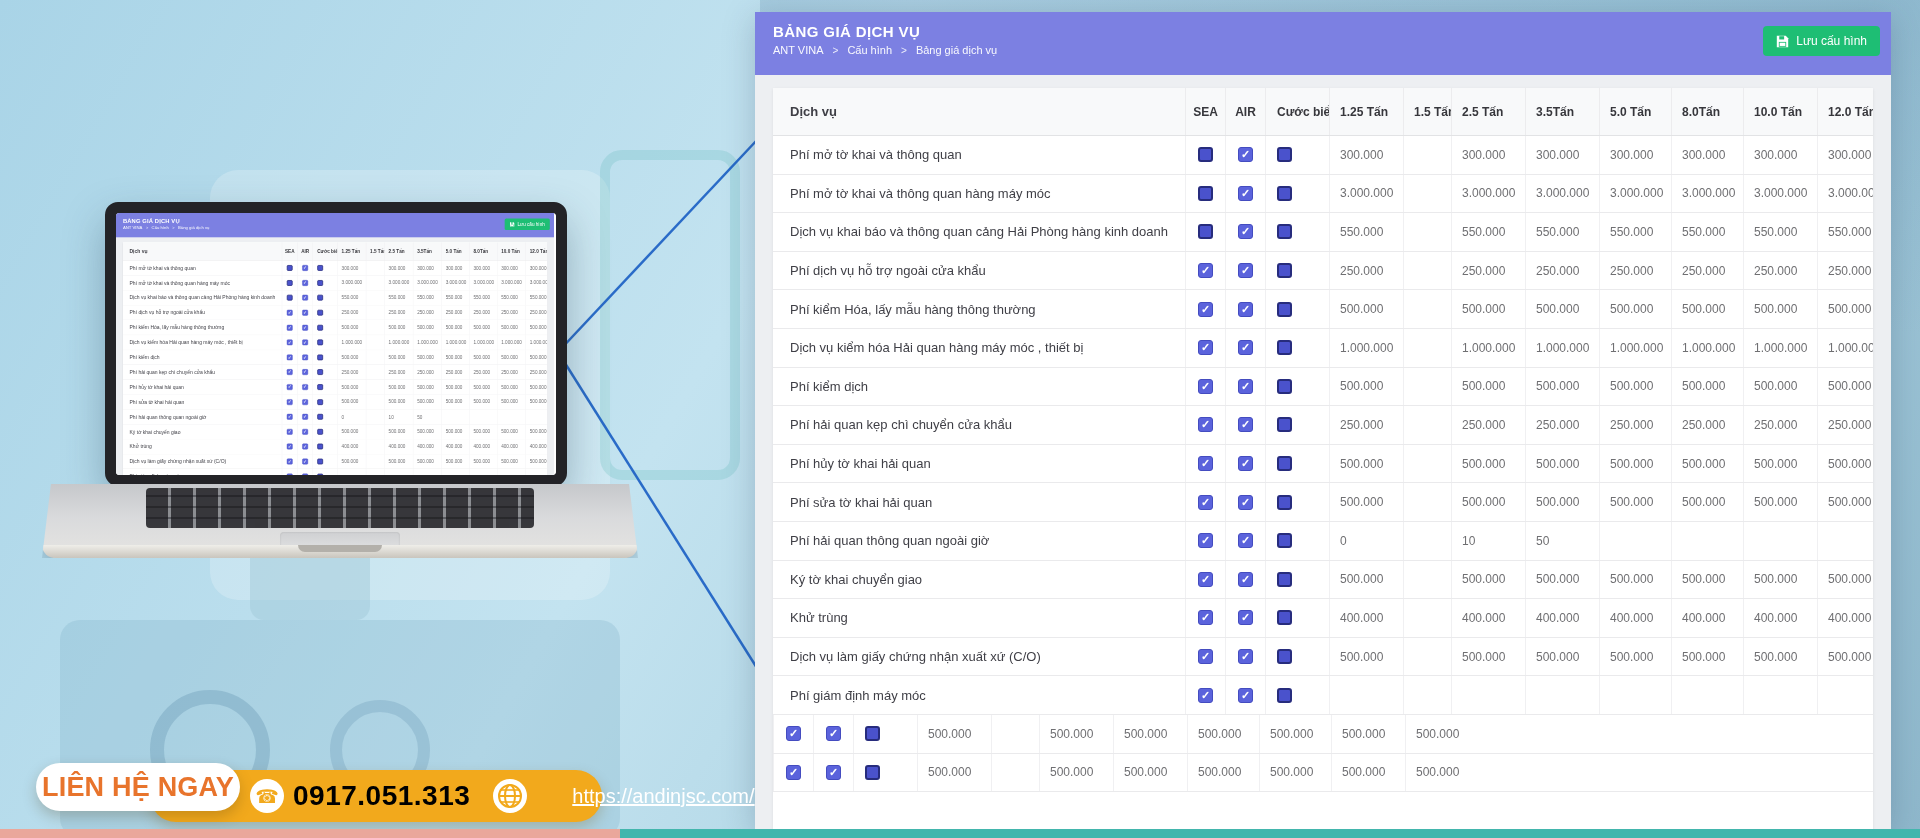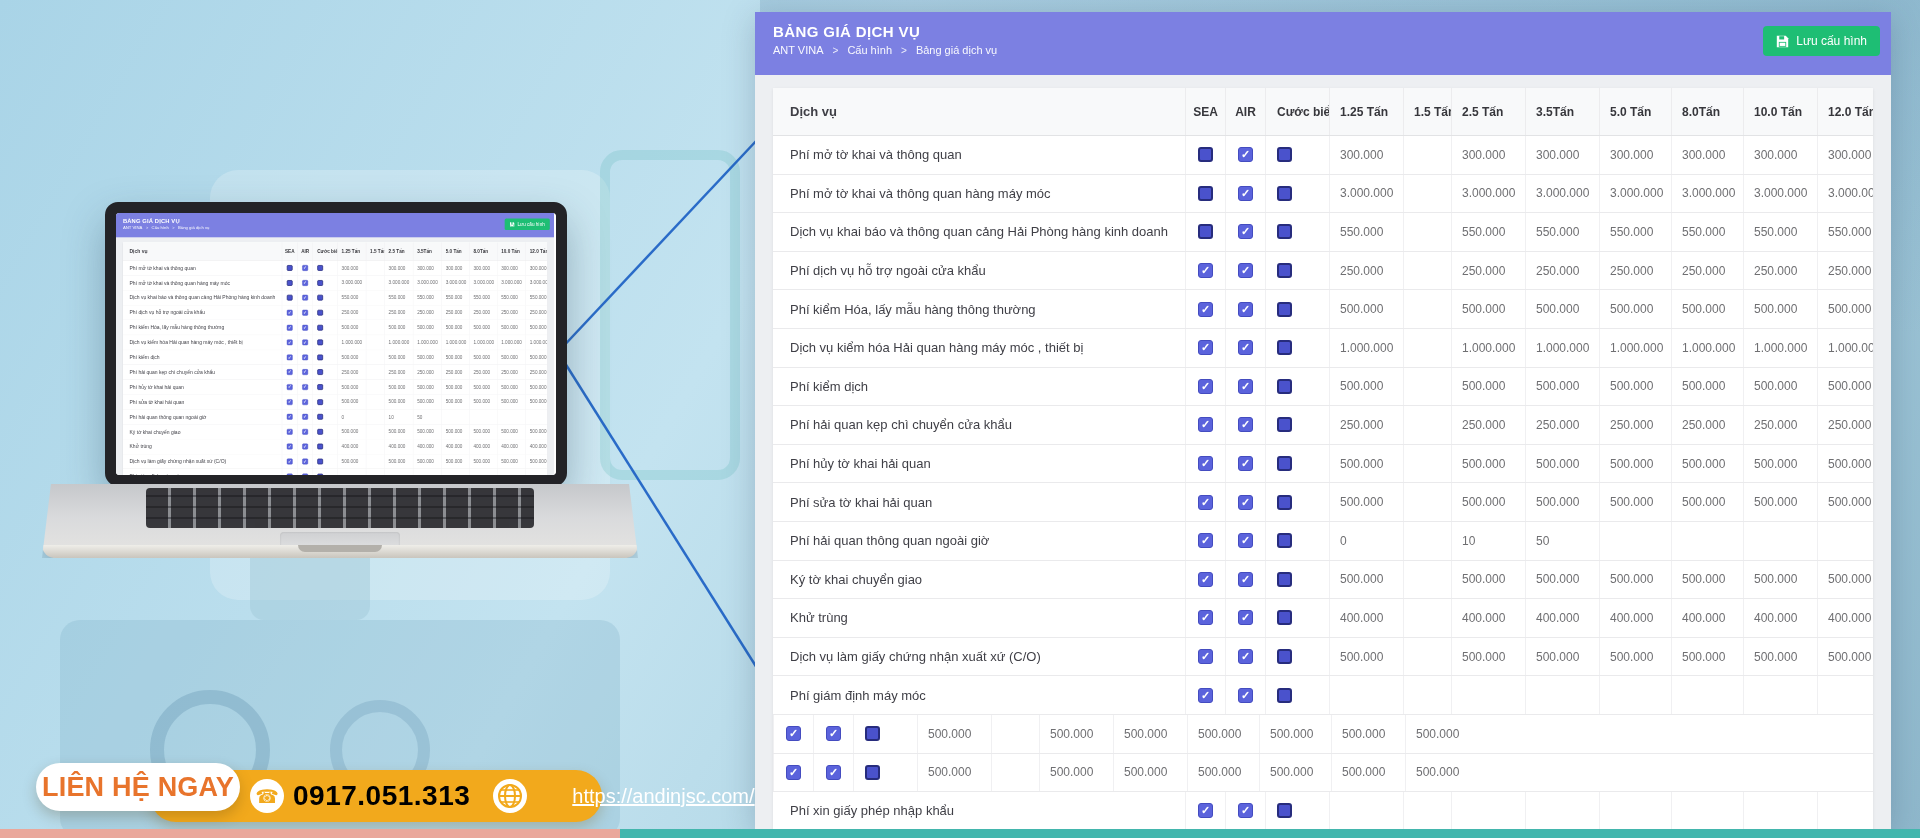--- a/index.html
+++ b/index.html
@@ -838,40 +838,20 @@
               </div>
               <div class="cell c-val w0">500.000</div>
               <div class="cell c-val w1"></div>
               <div class="cell c-val w2">500.000</div>
               <div class="cell c-val w3">500.000</div>
               <div class="cell c-val w4">500.000</div>
               <div class="cell c-val w5">500.000</div>
               <div class="cell c-val w6">500.000</div>
               <div class="cell c-val w7">500.000</div>
             </div>
-            <div class="trow data-row">
-              <div class="cell c-service">Phí xin giấy phép nhập khẩu</div>
-              <div class="cell c-cb">
-                <span class="cb checked"></span>
-              </div>
-              <div class="cell c-cb">
-                <span class="cb checked"></span>
-              </div>
-              <div class="cell c-cuoc">
-                <span class="cb solid"></span>
-              </div>
-              <div class="cell c-val w0"></div>
-              <div class="cell c-val w1"></div>
-              <div class="cell c-val w2"></div>
-              <div class="cell c-val w3"></div>
-              <div class="cell c-val w4"></div>
-              <div class="cell c-val w5"></div>
-              <div class="cell c-val w6"></div>
-              <div class="cell c-val w7"></div>
-            </div>
           </div>
       </div>
     </div>
   </div>
 
   <div class="contact">
     <div class="contact-bar">
       <span class="icon-circle">
         <span class="phone-glyph">☎</span>
       </span>

